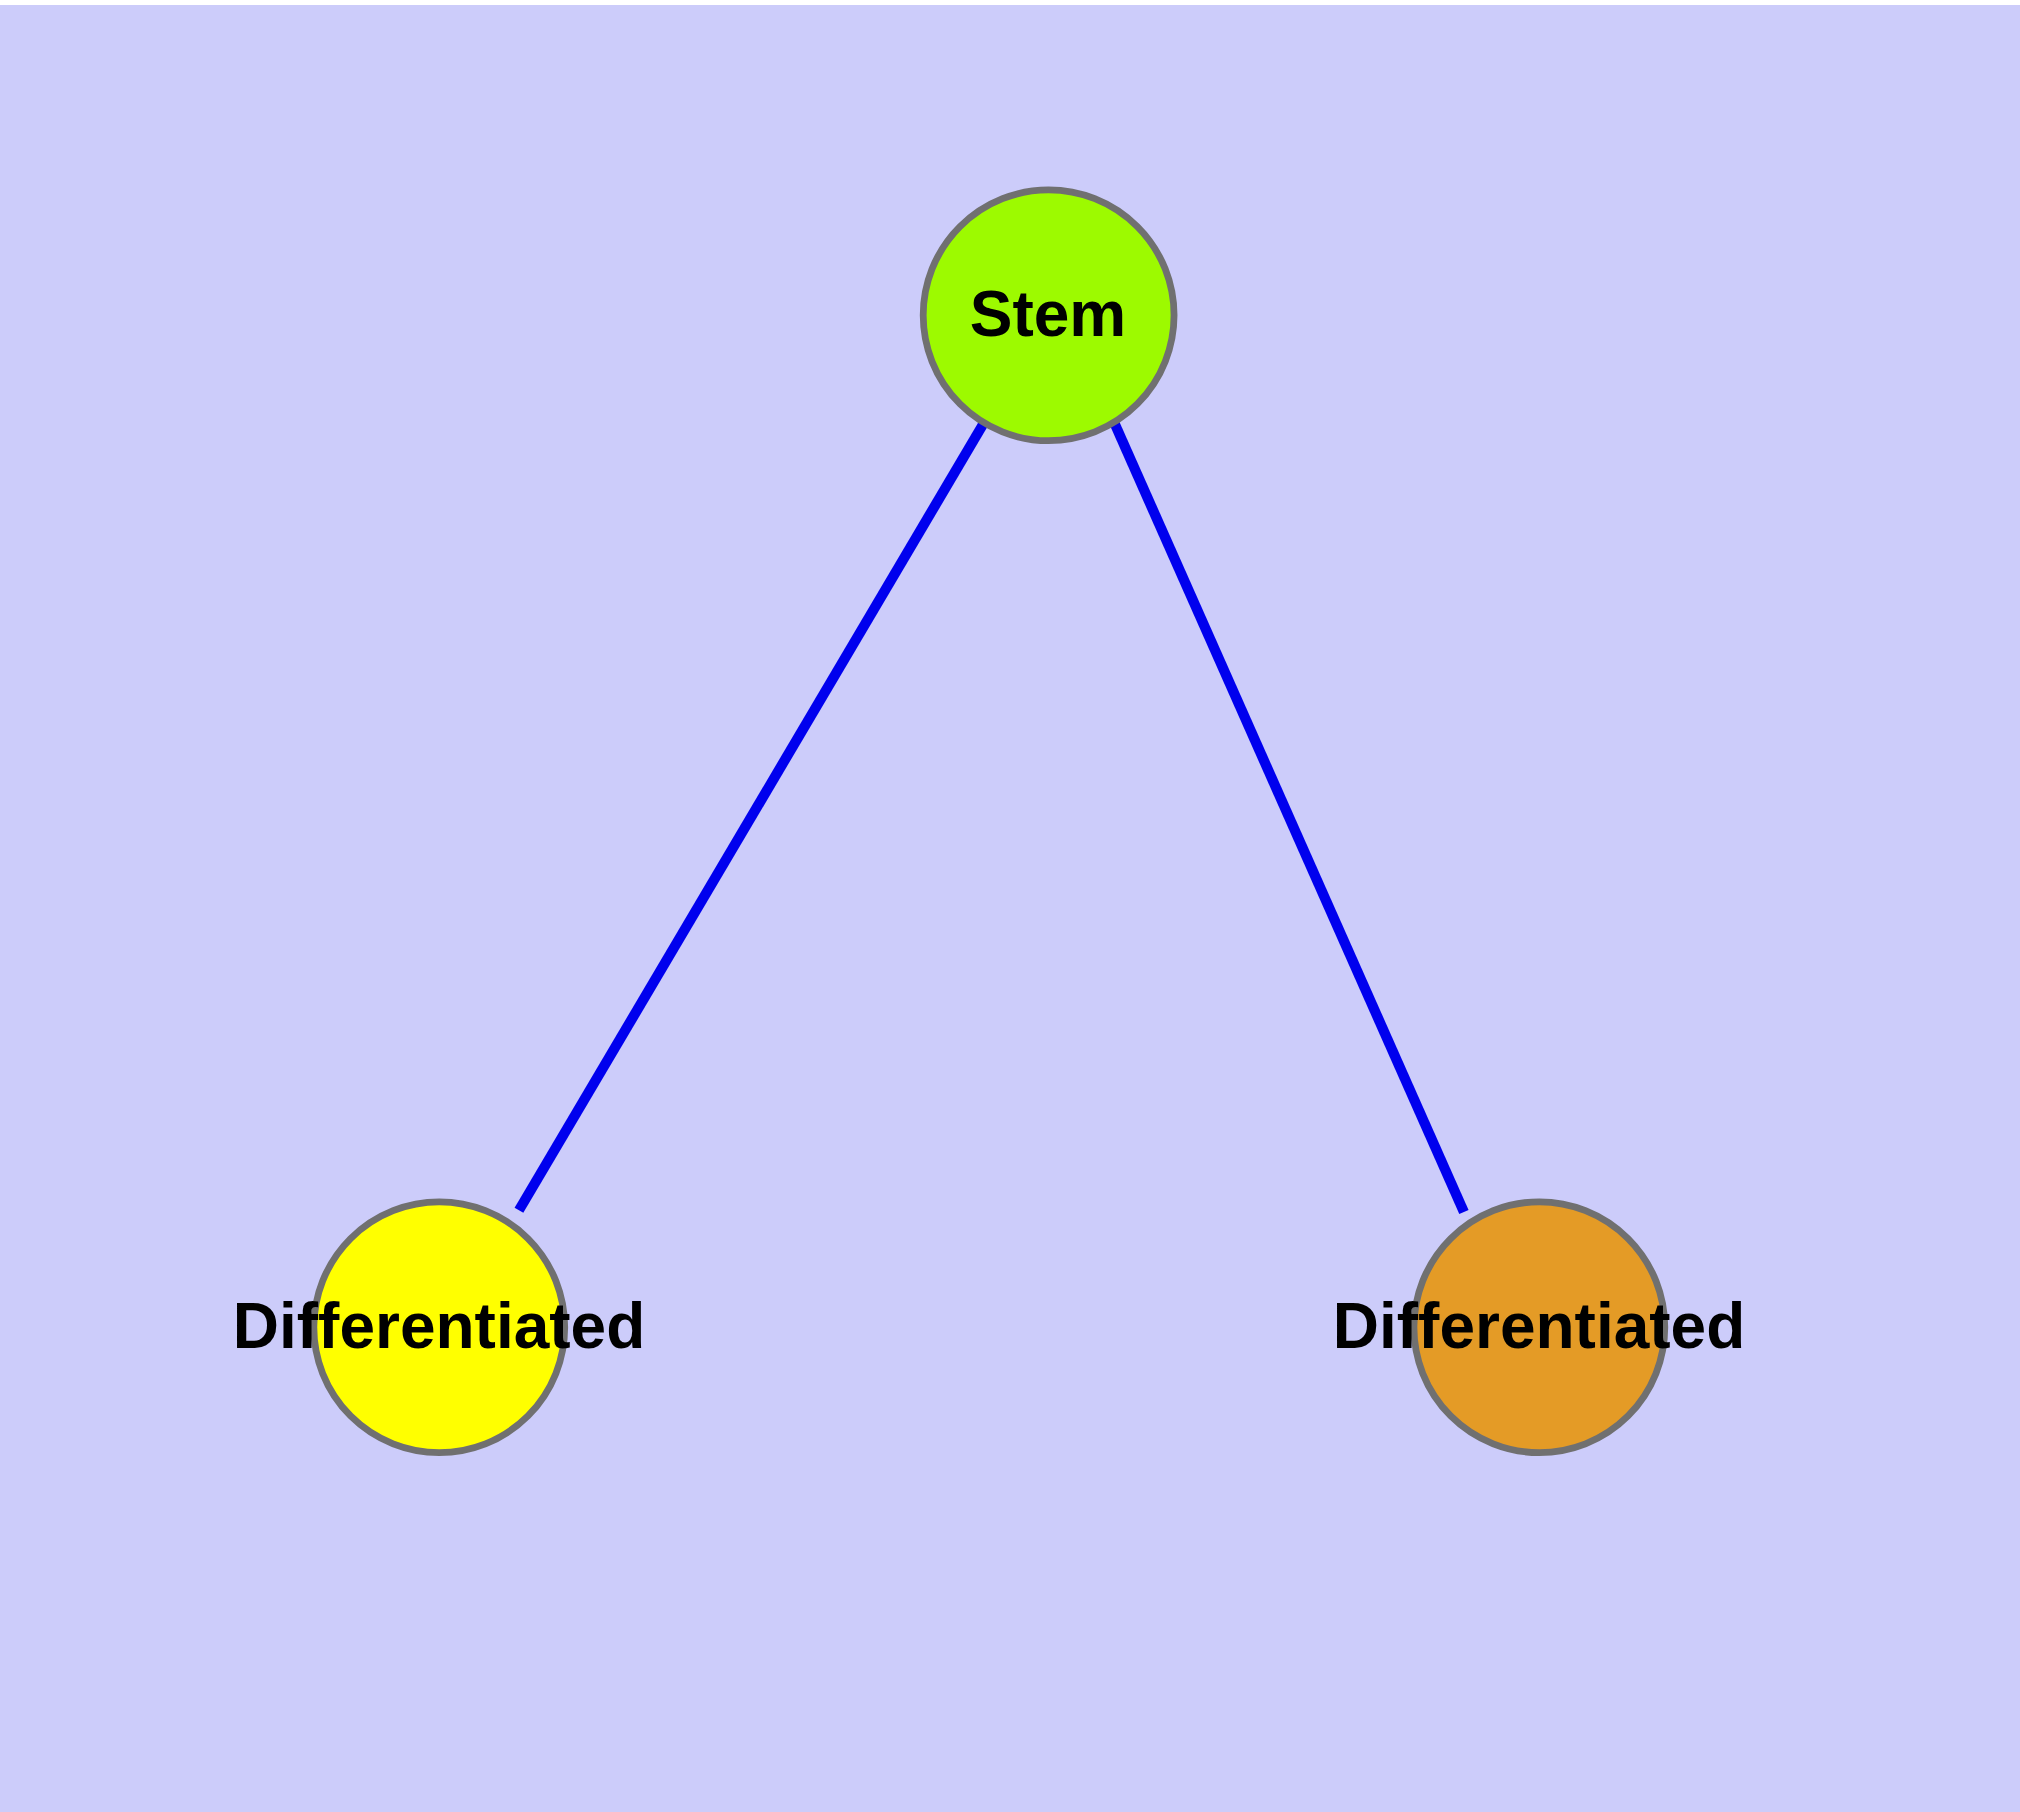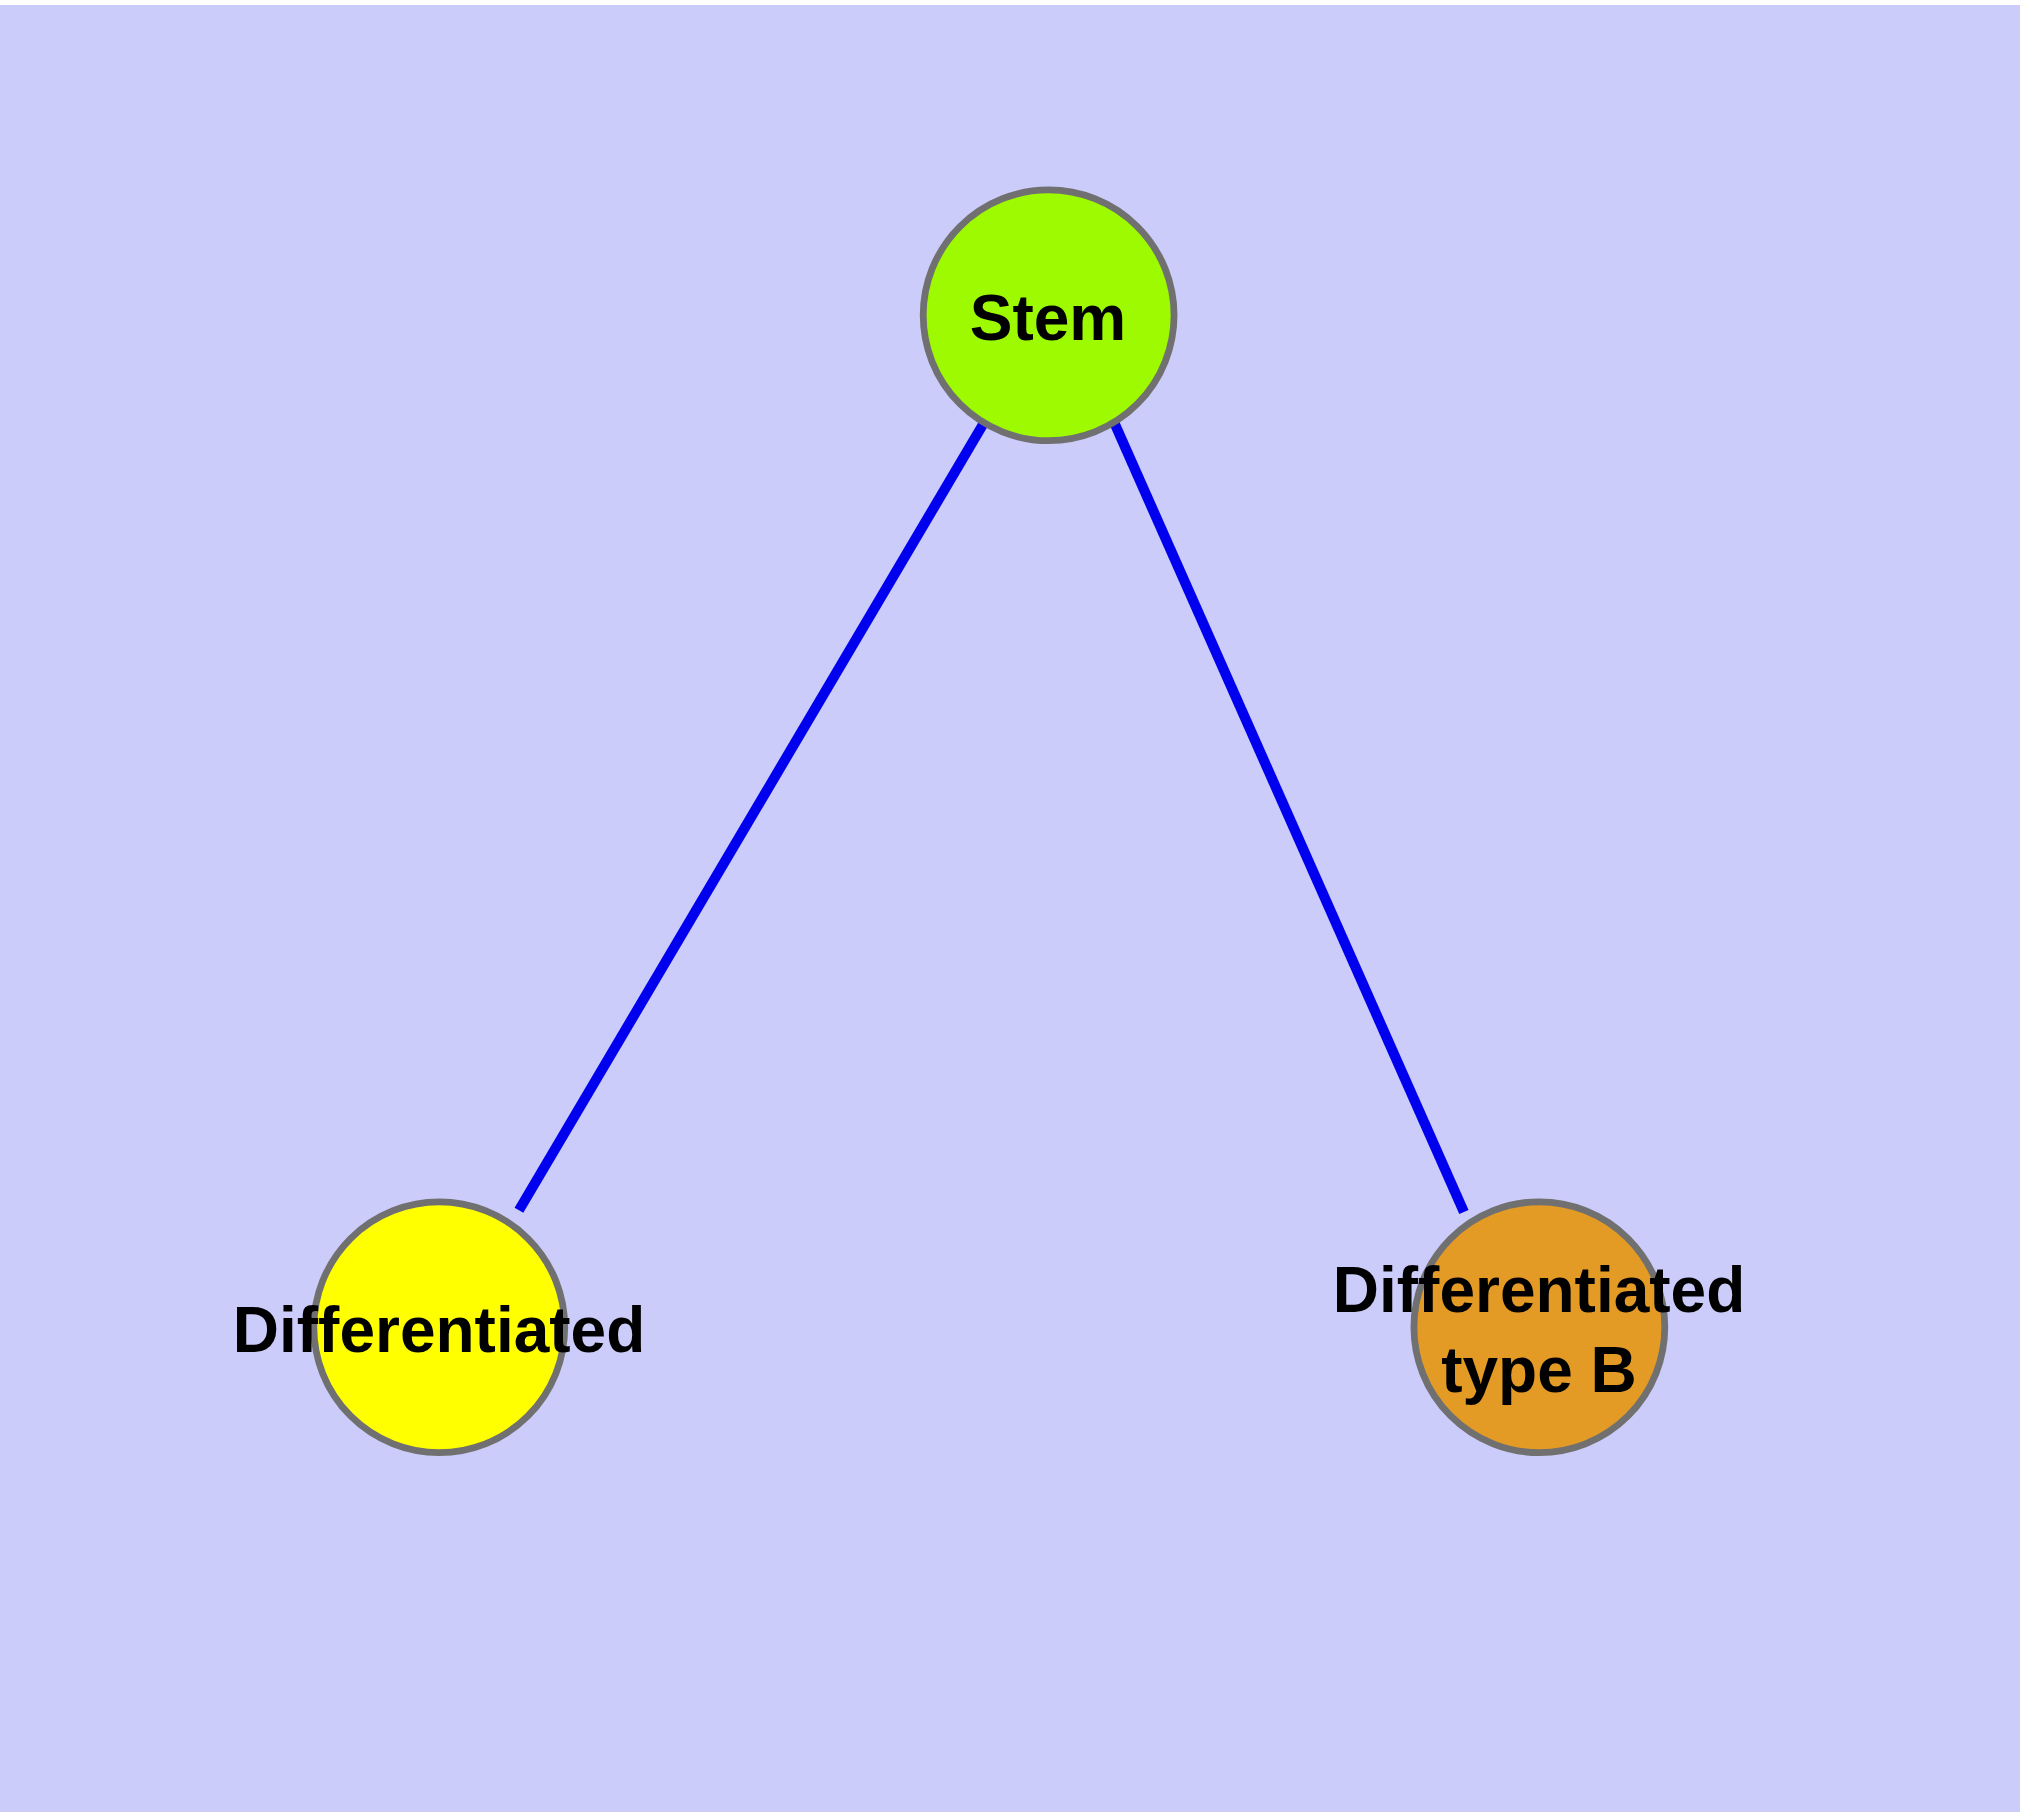--- a/index.html
+++ b/index.html
@@ -31,21 +31,21 @@
   .node-label {
     position: absolute;
     text-align: center;
     color: #000000;
     font-weight: bold;
     white-space: pre;
     line-height: 1.12;
     pointer-events: none;
     transform: translate(-50%, -50%);
   }
-  .label-line { display: block; margin-top: 8px; }
+  .label-line { display: block; }
 </style>
 </head>
 <body>
 
 <div id="canvas" style="width: 2021px; height: 1812px; background: rgb(255, 255, 255);">
 
   <div id="bg-rect" style="background: rgb(204, 204, 250); width: 2021px;"></div>
 
   <svg id="graph-svg" viewBox="0 0 2384 2138">
     <g id="edge-layer">
@@ -55,17 +55,17 @@
     <g id="node-layer">
         <circle cx="1237" cy="372" r="148" fill="#9dfa00" stroke="#707070" stroke-width="8"></circle>
         <circle cx="518" cy="1566" r="148" fill="#ffff00" stroke="#707070" stroke-width="8"></circle>
         <circle cx="1816" cy="1566" r="148" fill="#e49b26" stroke="#707070" stroke-width="8"></circle>
       </g>
   </svg>
 
   <div id="label-layer">
       <div class="node-label" style="left: 1048px; top: 315px; font-size: 64px; color: rgb(0, 0, 0);"><span class="label-line">Stem</span></div>
       <div class="node-label" style="left: 439px; top: 1327px; font-size: 64px; color: rgb(0, 0, 0);"><span class="label-line">Differentiated</span></div>
-      <div class="node-label" style="left: 1539px; top: 1327px; font-size: 64px; color: rgb(0, 0, 0);"><span class="label-line">Differentiated</span><span class="label-line">type B</span></div>
+      <div class="node-label" style="left: 1539px; top: 1327px; font-size: 64px; color: rgb(0, 0, 0);"><span class="label-line">Differentiated</span></div>
     </div>
 
 </div>
 
 
 </body></html>

